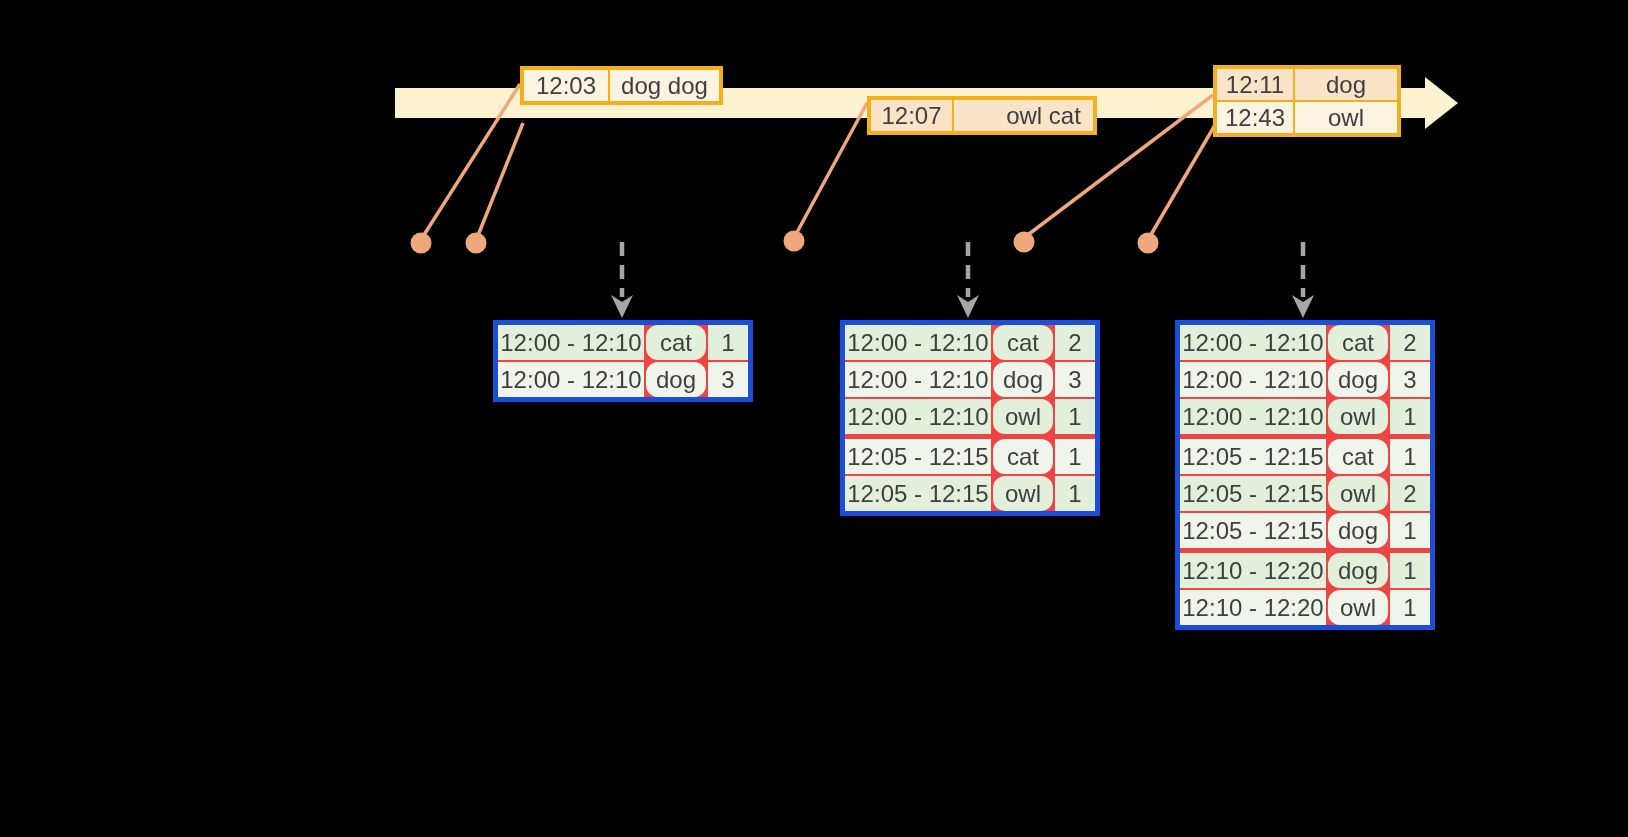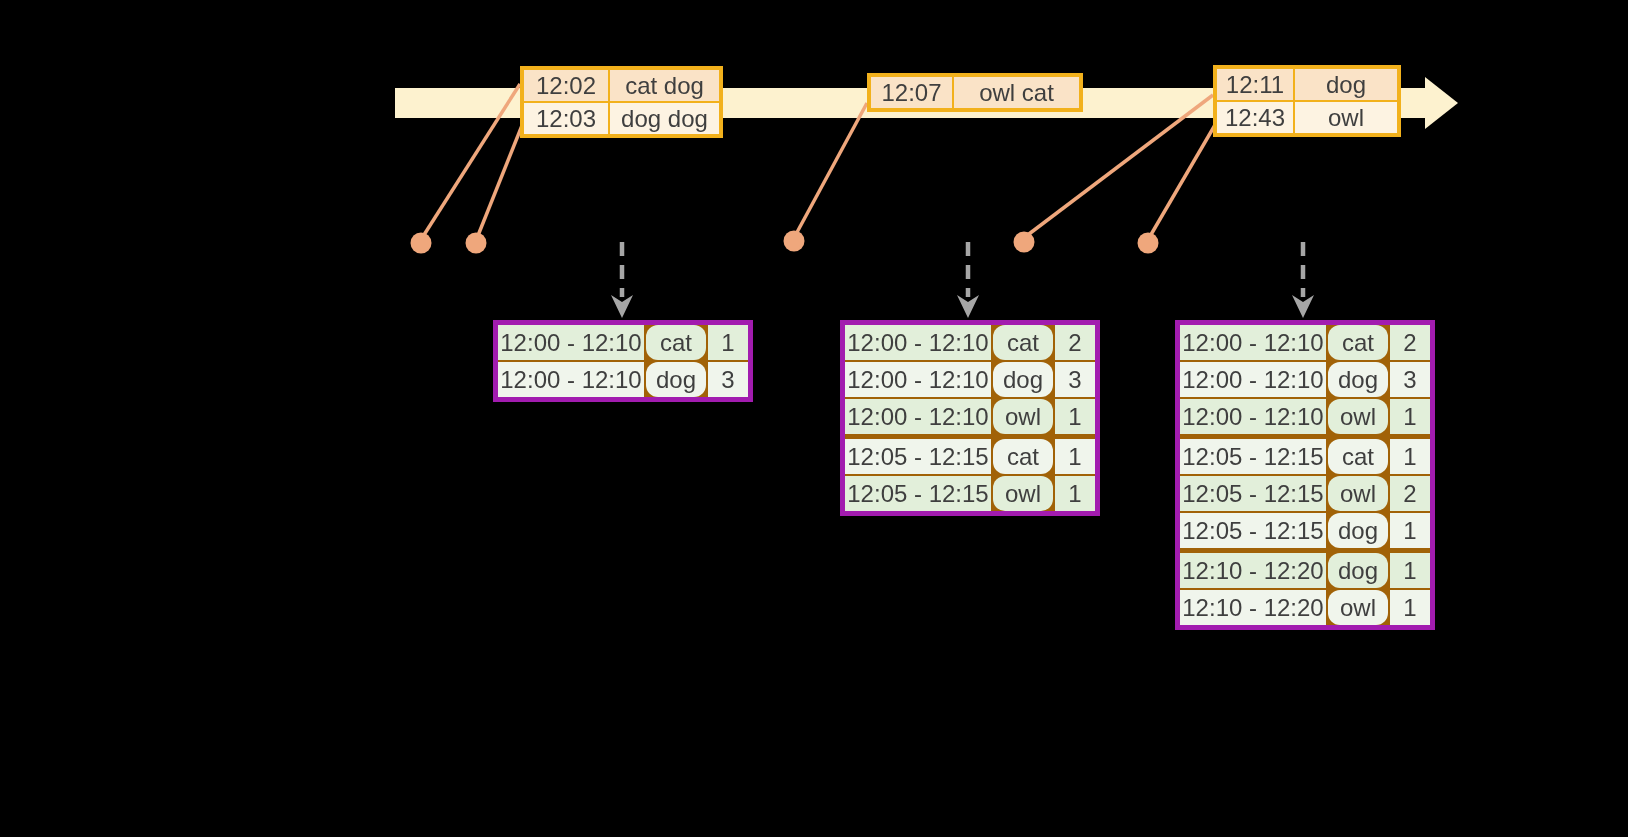--- a/index.html
+++ b/index.html
@@ -11,24 +11,24 @@
   .tl-band{position:absolute;left:395px;top:88px;width:1030px;height:30px;background:#FDF2CF;}
   .tl-head{position:absolute;left:1425px;top:77px;width:0;height:0;
     border-top:26px solid transparent;border-bottom:26px solid transparent;border-left:33px solid #FDF2CF;}
   
   .etable{position:absolute;background:#F2B11C;border:4px solid #F2B11C;display:flex;flex-direction:column;row-gap:2px;}
   .erow{display:flex;column-gap:2px;height:31px;}
   .erow .cell{display:flex;align-items:center;justify-content:center;font-size:24px;}
   .e-dark{background:#FAE3C7;}
   .e-light{background:#FDF3E2;}
   #etable1{left:520px;top:66px;}   #etable1 .c1{width:84px;}  #etable1 .c2{width:109px;}
-  #etable2{left:867px;top:73px;align-items:flex-end;}   #etable2 .c1{width:81px;}  #etable2 .c2{width:125px;}
+  #etable2{left:867px;top:96px;align-items:flex-end;}   #etable2 .c1{width:81px;}  #etable2 .c2{width:99px;padding-left:40px;}
   #etable3{left:1213px;top:65px;}  #etable3 .c1{width:76px;}  #etable3 .c2{width:102px;}
   
-  .gtable{position:absolute;background:#a16207;border:5px solid #a21caf;display:flex;flex-direction:column;}
+  .gtable{position:absolute;background:#ef4444;border:5px solid #1d4ed8;display:flex;flex-direction:column;}
   .grow{display:flex;column-gap:2px;height:35px;margin-top:2px;}
   .grow:first-child{margin-top:0;}
   .grow.group-start{margin-top:5px;}
   .grow .cell{display:flex;align-items:center;justify-content:center;font-size:24px;}
   .g-dark{background:#E2EFDA;}
   .g-light{background:#F0F5EC;}
   .gtable .c1{width:146px;} .gtable .c2{width:60px;border-radius:12px;} .gtable .c3{width:40px;}
   #gtable1{left:493px;top:320px;}
   #gtable2{left:840px;top:320px;}
   #gtable3{left:1175px;top:320px;}
@@ -64,24 +64,20 @@
       <line x1="1303" y1="242" x2="1303" y2="297"></line>
     </g>
     <g fill="#A6A6A6">
       <polygon points="611,295 622,318 633,295 622,302"></polygon>
       <polygon points="957,295 968,318 979,295 968,302"></polygon>
       <polygon points="1292,295 1303,318 1314,295 1303,302"></polygon>
     </g>
   </svg>
 
   <div id="etable1" class="etable">
-    <div class="erow">
-      <div class="cell c1 e-dark">12:02</div>
-      <div class="cell c2 e-dark">cat dog</div>
-    </div>
     <div class="erow">
       <div class="cell c1 e-light">12:03</div>
       <div class="cell c2 e-light">dog dog</div>
     </div>
   </div>
 
   <div id="etable2" class="etable">
     <div class="erow">
       <div class="cell c1 e-dark">12:07</div>
       <div class="cell c2 e-dark">owl cat</div>

